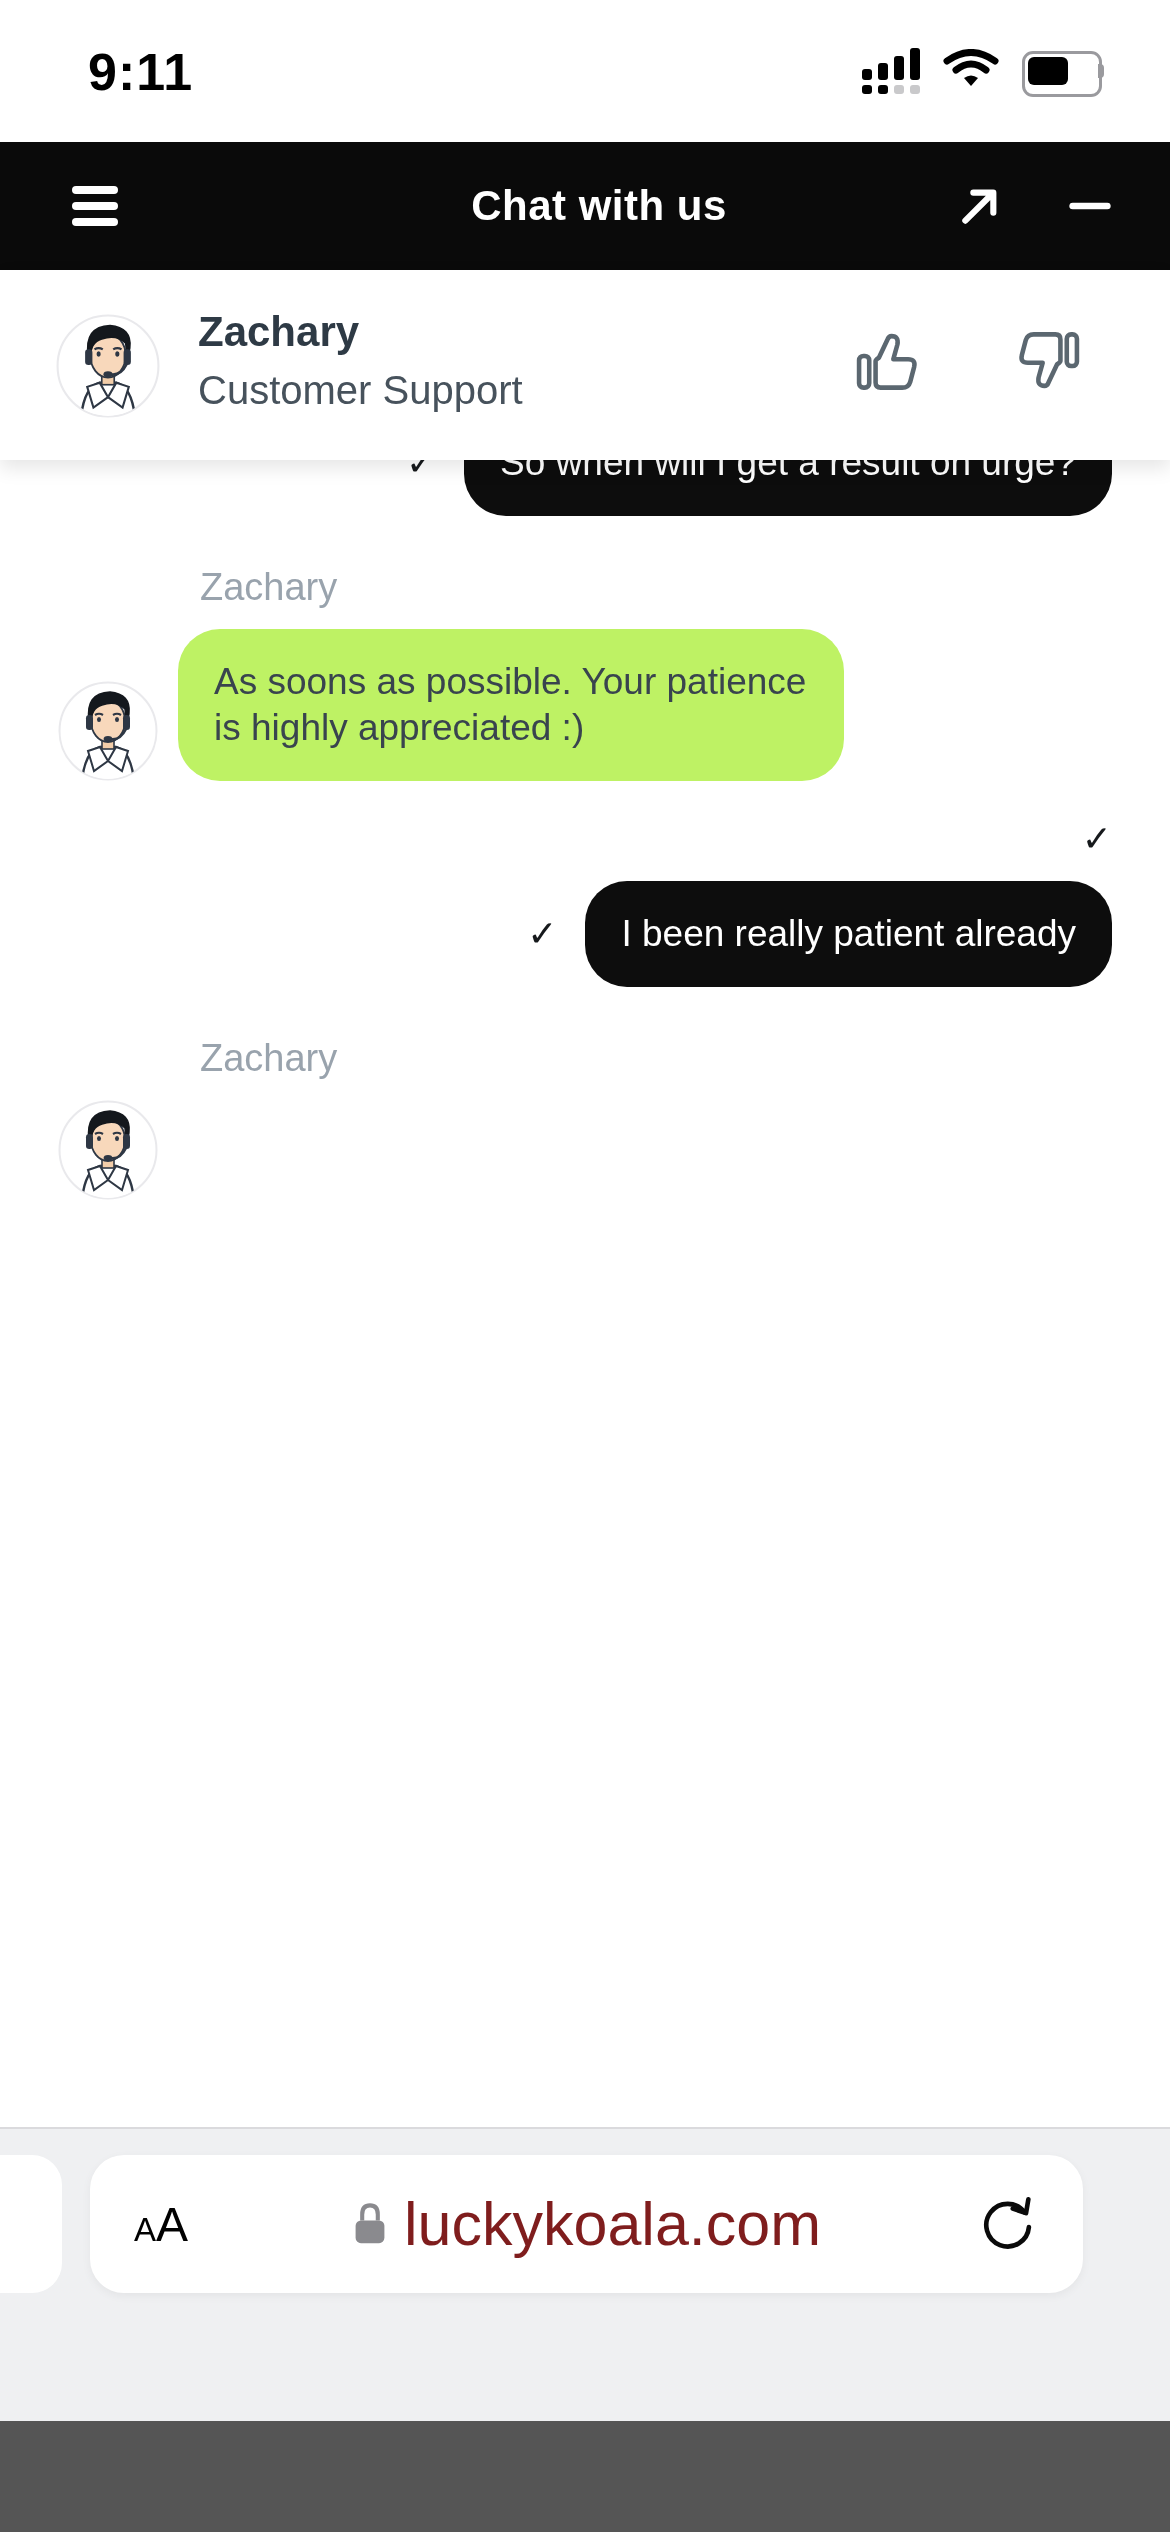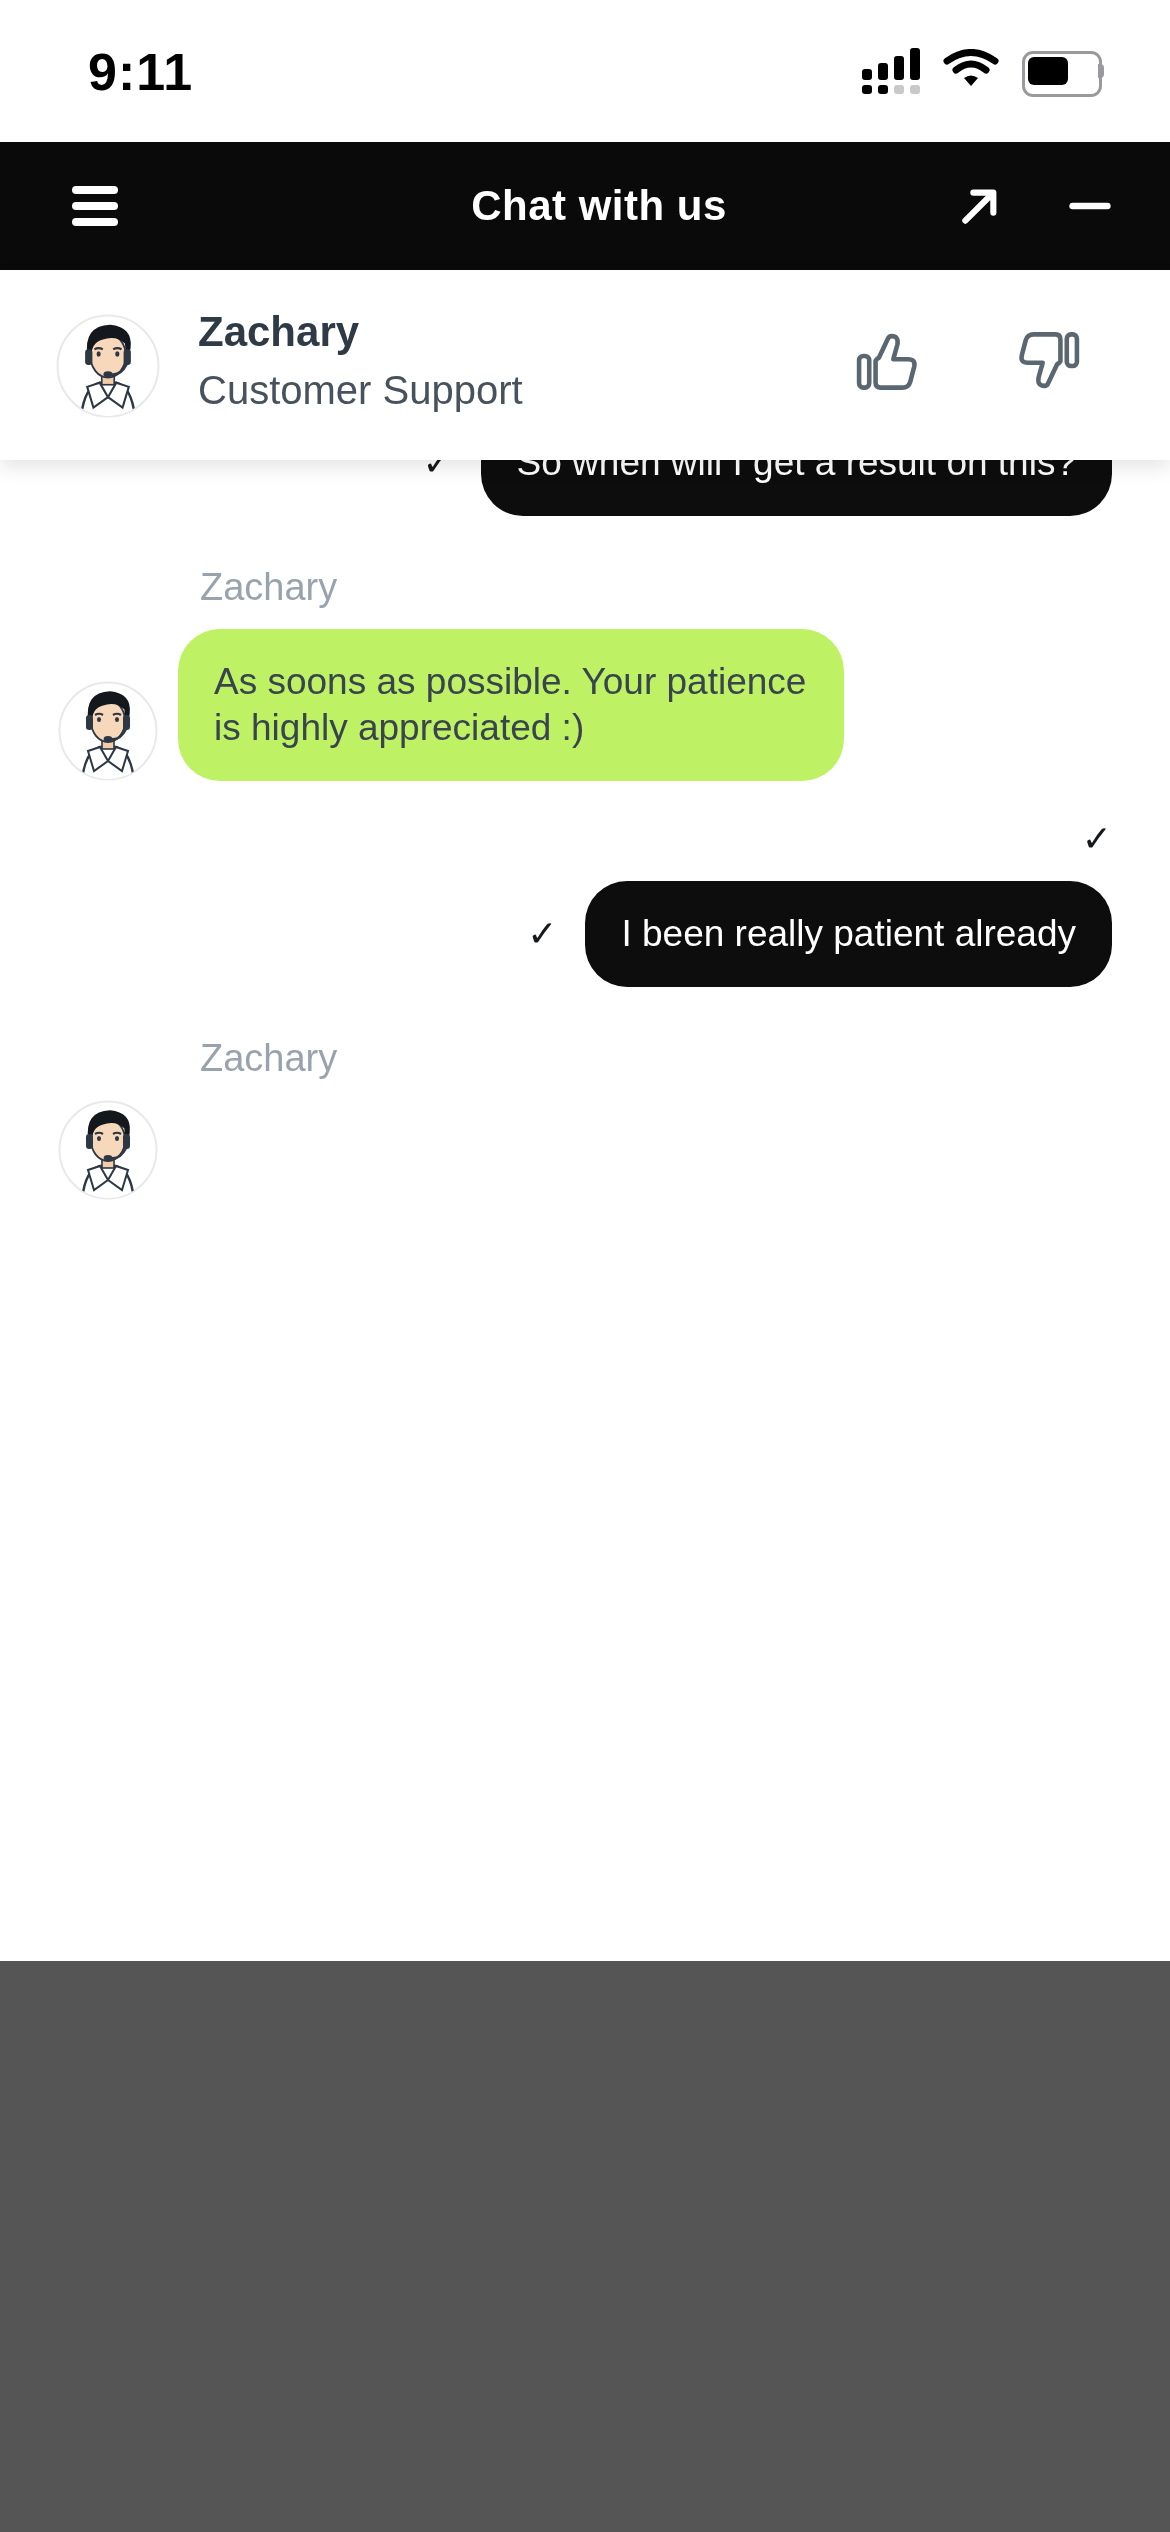--- a/index.html
+++ b/index.html
@@ -1,16 +1,16 @@
 <!DOCTYPE html>
 <html><head>
 <meta charset="utf-8">
 <style>
   html,body{margin:0;padding:0;background:#555;}
-  #phone{position:relative;width:1170px;height:1961px;background:#fff;overflow:hidden;
+  #phone{position:relative;width:1170px;height:2421px;background:#fff;overflow:hidden;
     font-family:"Liberation Sans",sans-serif;-webkit-font-smoothing:antialiased;}
 
   
   .status-bar{position:absolute;top:0;left:0;right:0;height:142px;background:#fff;}
   .time{position:absolute;left:88px;top:42px;font-size:52px;font-weight:700;color:#000;letter-spacing:1px;}
   .status-icons{position:absolute;right:62px;top:48px;display:flex;align-items:center;gap:22px;}
   .cell{display:flex;flex-direction:column;gap:5px;}
   .cell-bars{display:flex;align-items:flex-end;gap:6px;height:32px;}
   .cell-bars i{display:block;width:10px;background:#000;border-radius:3px;}
   .cell-dots{display:flex;gap:6px;}
@@ -168,21 +168,21 @@
           <rect x="4" y="22" width="8" height="25" rx="3.4"></rect>
           <path d="M17 26 L17 43 Q17 47 21 47 L38 47 Q43 47 44.3 42.4 L47.4 30.6 Q48.8 24.6 42.6 24.6 L31 24.6 L34.2 13 Q35.4 6.4 29.6 6.4 Q27.4 6.4 26.4 9 L19.6 23.4 Q17 25 17 26 Z"></path>
         </g>
       </svg>
     </div>
   </div>
 
   <div class="chat" id="chat">
       <div class="row user clipped">
         <span class="check">✓</span>
-        <div class="bubble user">So when will I get a result on this?</div>
+        <div class="bubble user">So when will I get a result on urge?</div>
       </div>
       <div class="sender-label mt-label">Zachary</div>
       <div class="row agent mt-after-label">
         <div class="msg-avatar">
   <svg viewBox="0 0 100 100" width="100%" height="100%">
     <circle cx="50" cy="50" r="48.5" fill="#ffffff" stroke="#e9e9ec" stroke-width="2"></circle>
     <clipPath id="avclip">
               <circle cx="50" cy="50" r="48"></circle>
             </clipPath>
     <g clip-path="url(#avclip)">

